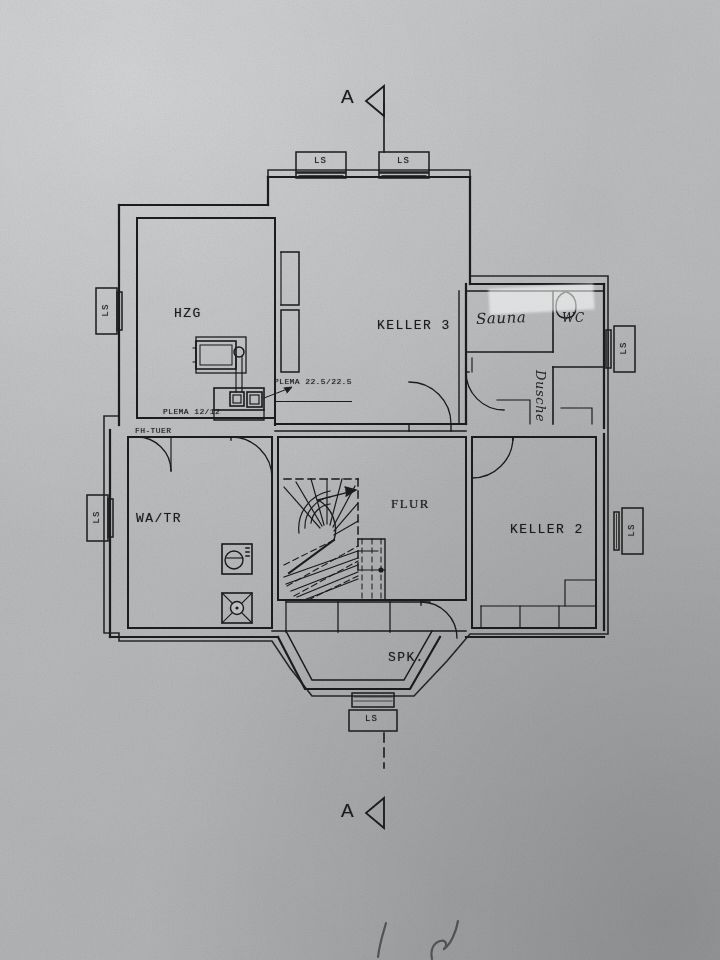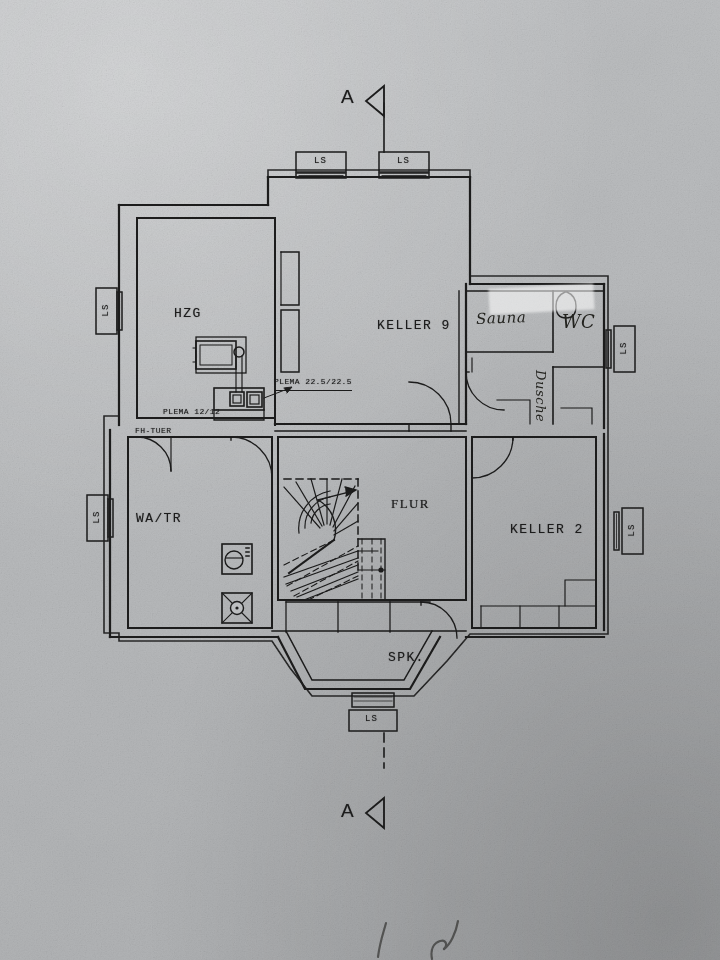--- a/index.html
+++ b/index.html
@@ -301,33 +301,33 @@
 
   </g>
 </svg>
 
 <div id="labels">
 
   <div class="lbl sect" style="left:341px;top:86px;">A</div>
   <div class="lbl sect" style="left:341px;top:800px;">A</div>
 
   <div class="lbl room" style="left:174px;top:306px;">HZG</div>
-  <div class="lbl room" style="left:377px;top:318px;">KELLER 9</div>
+  <div class="lbl room" style="left:377px;top:318px;">KELLER 3</div>
   <div class="lbl room" style="left:136px;top:511px;text-align:center;">WA/TR</div>
   <div class="lbl room" style="left:391px;top:496px;font-family:Liberation Serif, serif;">FLUR</div>
   <div class="lbl room" style="left:510px;top:522px;">KELLER 2</div>
   <div class="lbl room" style="left:351px;top:650px;margin-left:37px;">SPK.</div>
 
   <div class="wash" style="left:489px;top:286px;width:105px;height:26px;transform:rotate(-3deg);"></div>
   <div class="hand" style="left:476px;top:309px;transform:rotate(-2deg);">Sauna</div>
-  <div class="hand" style="left:562px;top:311px;font-size:18px;">WC</div>
+  <div class="hand" style="left:562px;top:311px;font-size:12px;">WC</div>
   <div class="hand" style="left:548px;top:370px;font-size:13px;transform:rotate(90deg);transform-origin:0 0;">Dusche</div>
 
   <div class="lbl tiny" style="left:163px;top:398px;margin-top:9px;">PLEMA 12/12</div>
-  <div class="lbl tiny" style="left:274px;top:377px;border-bottom:1px solid #1b1b1b;padding-bottom:4px;">PLEMA 22.5/22.5</div>
+  <div class="lbl tiny" style="left:274px;top:377px;border-bottom:1px solid #1b1b1b;padding-bottom:15px;">PLEMA 22.5/22.5</div>
   <div class="lbl tiny" style="left:134px;top:425px;border:1px solid rgba(27,27,27,.0);">FH-TUER</div>
 
   <div class="lbl ls" style="left:314px;top:156px;">LS</div>
   <div class="lbl ls" style="left:397px;top:156px;">LS</div>
   <div class="lbl ls" style="left:100px;top:305px;transform:rotate(-90deg);">LS</div>
   <div class="lbl ls" style="left:91px;top:512px;transform:rotate(-90deg);">LS</div>
   <div class="lbl ls" style="left:618px;top:343px;transform:rotate(-90deg);">LS</div>
   <div class="lbl ls" style="left:626px;top:525px;transform:rotate(-90deg);">LS</div>
   <div class="lbl ls" style="left:365px;top:714px;">LS</div>
 

